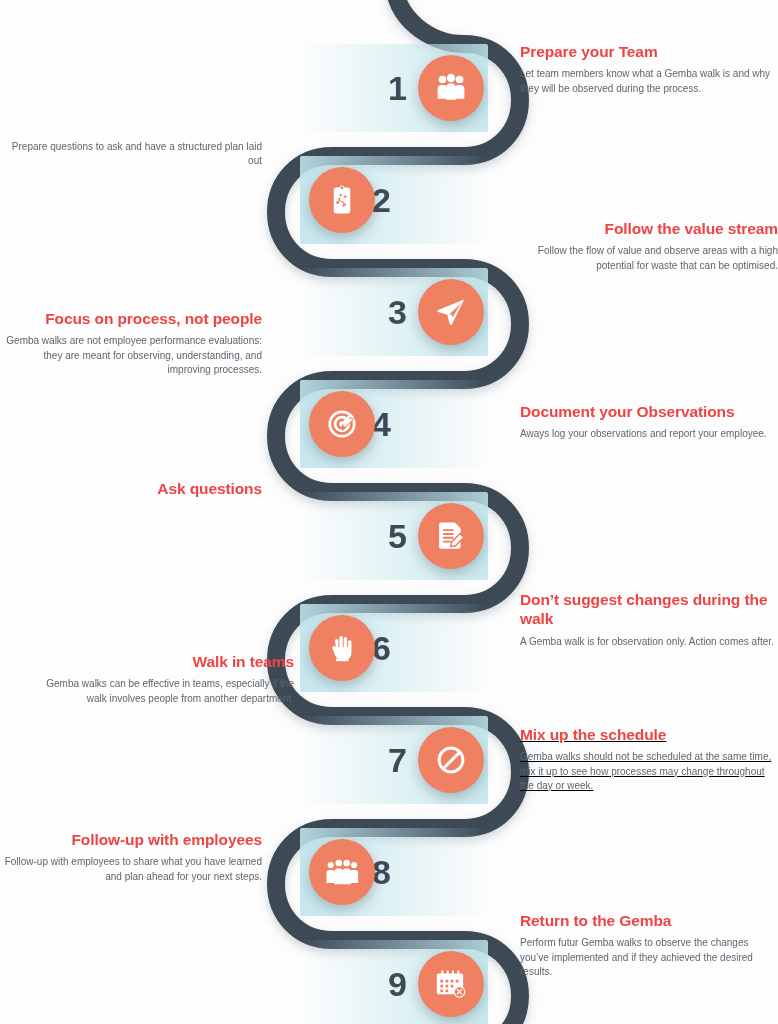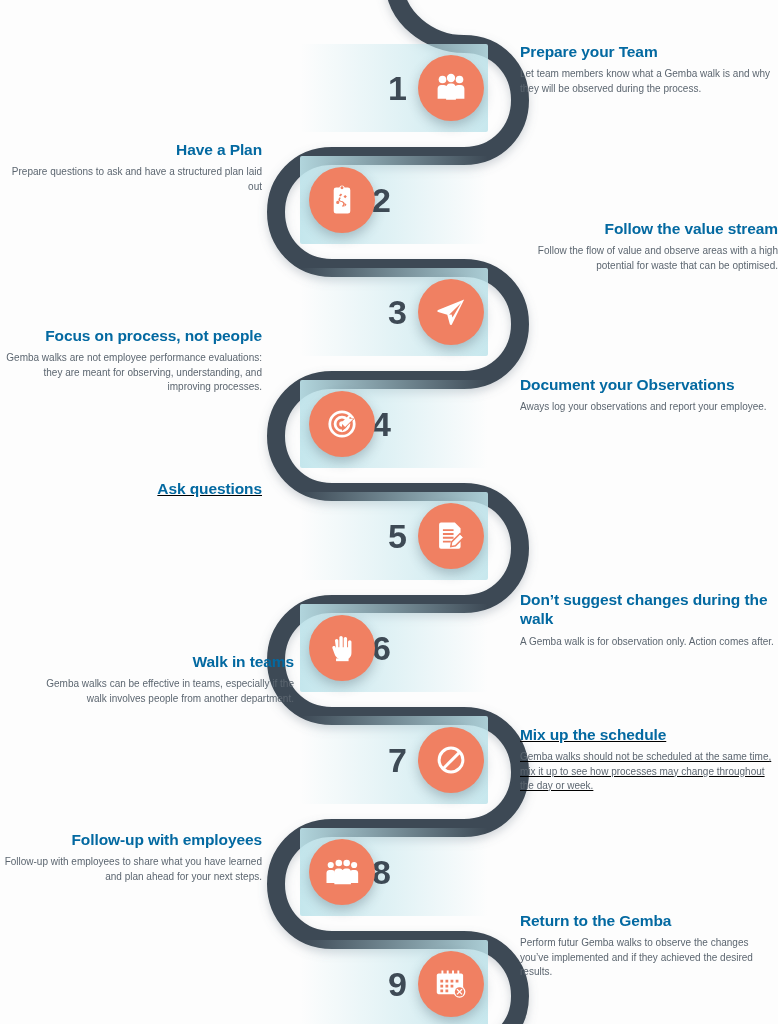--- a/index.html
+++ b/index.html
@@ -50,21 +50,21 @@
   }
   .badge.right-turn{ left:418px; }
   .badge.left-turn { left:309px; }
   .badge svg{ width:34px; height:34px; fill:#ffffff; display:block; }
 
   
   .txt{ position:absolute; width:258px; }
   .txt.side-right{ left:520px; text-align:left; }
   .txt.side-left { left:0px;  text-align:right; padding-right:16px; width:278px;}
   .txt h3{
-    font-size:15.5px; font-weight:700; color:#0369a1;
+    font-size:15.5px; font-weight:700; color:#ef4444;
     line-height:1.25; margin-bottom:6px; letter-spacing:-.1px;
   }
   .txt p{
     font-size:10px; color:#5c6670; line-height:1.42;
   }
 </style>
 </head>
 <body>
 
 <div id="stage">
@@ -132,21 +132,20 @@
     <div class="badge left-turn">
       <svg viewBox="0 0 32 32">
           <path d="M21.5 4.2h-3a2.6 2.6 0 0 0-5 0h-3A2.3 2.3 0 0 0 8.2 6.5v20A2.3 2.3 0 0 0 10.5 28.8h11a2.3 2.3 0 0 0 2.3-2.3v-20a2.3 2.3 0 0 0-2.3-2.3zM16 3.1a1.4 1.4 0 1 1 0 2.8 1.4 1.4 0 0 1 0-2.8z"></path>
           <path fill="#f08062" d="M13.2 11.6l1.8-1.8 1.2 1.2-1.8 1.8zM19 11.2l1.6 1.6-1.6 1.6-1.6-1.6z"></path>
           <path fill="#f08062" d="M12 16.8a1.5 1.5 0 1 0 0 3 1.5 1.5 0 0 0 0-3zM18.4 18.6l1.9 1.9-1.9 1.9v-3.8z"></path>
           <path fill="#f08062" d="M13.8 13.4c-1.2 1.4-1.6 2.6-.7 3.6.9 1 2.6.6 3.6 1.5 1 .9.3 2.2-.7 3.2l.9.9c1.6-1.5 2.2-3.3 1-4.6-1.1-1.2-2.8-.8-3.5-1.5-.6-.6-.3-1.4.5-2.3z"></path>
         </svg>
     </div>
   </div>
   <div class="txt side-left" style="top:140px;">
-    <h3>Have a Plan</h3>
     <p>Prepare questions to ask and have a structured plan laid out</p>
   </div>
 
   <div class="step" style="top:268px;">
     <div class="band right-turn"></div>
     <div class="numeral right-turn">3</div>
     <div class="badge right-turn">
       <svg viewBox="0 0 32 32">
           <path d="M28.4 4.2 3.8 14.1c-.9.4-.8 1.7.1 1.9l8.6 2.6 2.4 8.9c.3.9 1.5 1 1.9.2L28.4 4.2zM14.2 18.6l11.3-11-8.1 13.6-.8-2.9z"></path>
         </svg>
@@ -164,53 +163,53 @@
       <svg viewBox="0 0 32 32">
           <path d="M16 3.2a12.8 12.8 0 1 0 0 25.6 12.8 12.8 0 0 0 0-25.6zm0 2.6a10.2 10.2 0 1 1 0 20.4 10.2 10.2 0 0 1 0-20.4z"></path>
           <path d="M16 8.2a7.8 7.8 0 1 0 0 15.6 7.8 7.8 0 0 0 0-15.6zm0 2.6a5.2 5.2 0 1 1 0 10.4 5.2 5.2 0 0 1 0-10.4z"></path>
           <circle cx="16" cy="16" r="2.6"></circle>
           <path d="m16 16 8.6-8.6v3.4h3.4L16 22.8z" fill="#f08062"></path>
           <path d="m15.1 15.1 7.6-7.6.3 3.5 3.5.3-7.6 7.6z" fill="#fff"></path>
           <path d="M22.3 4.9v4.8h4.8L22.3 4.9z" fill="#fff"></path>
         </svg>
     </div>
   </div>
-  <div class="txt side-left" style="top:326px;">
+  <div class="txt side-left" style="top:309px;">
     <h3>Focus on process, not people</h3>
     <p>Gemba walks are not employee performance evaluations: they are meant for observing, understanding, and improving processes.</p>
   </div>
 
   <div class="step" style="top:492px;">
     <div class="band right-turn"></div>
     <div class="numeral right-turn">5</div>
     <div class="badge right-turn">
       <svg viewBox="0 0 32 32">
           <path d="M6.6 3.4h13l5.4 5.4v17.4a1.8 1.8 0 0 1-1.8 1.8H6.6a1.8 1.8 0 0 1-1.8-1.8V5.2a1.8 1.8 0 0 1 1.8-1.8z"></path>
           <path fill="#f08062" d="M8.4 9.6h10v1.8h-10zM8.4 13.2h10V15h-10zM8.4 16.8h10v1.8h-10zM8.4 20.4h7.4v1.8H8.4z"></path>
           <path d="m24.6 13.6 3.6 3.6-8 8-4.4.8.8-4.4z" fill="#fff" stroke="#f08062" stroke-width="1.4"></path>
           <path d="m24.6 13.6 3.6 3.6" stroke="#f08062" stroke-width="1.4" fill="none"></path>
         </svg>
     </div>
   </div>
-  <div class="txt side-right" style="top:375px;">
+  <div class="txt side-right" style="top:402px;">
     <h3>Document your Observations</h3>
     <p>Aways log your observations and report your employee.</p>
   </div>
 
   <div class="step" style="top:604px;">
     <div class="band left-turn"></div>
     <div class="numeral left-turn">6</div>
     <div class="badge left-turn">
       <svg viewBox="0 0 32 32">
           <path d="M9.4 9.2c0-.9.7-1.6 1.6-1.6s1.6.7 1.6 1.6v6.2h.9V6.2c0-.9.7-1.6 1.6-1.6s1.6.7 1.6 1.6v9.2h.9V7.2c0-.9.7-1.6 1.6-1.6s1.6.7 1.6 1.6v8.2h.9v-5c0-.9.7-1.6 1.6-1.6s1.6.7 1.6 1.6v10c0 3.6-2.2 6.4-5.6 6.4h-3.6c-3.4 0-5.9-2.6-6.8-5.4L7 16.2c-.3-.9.2-1.8 1.1-2 .8-.2 1.6.2 1.9 1l.4 1.2z"></path>
           <path d="M10.4 25.8h11.8v2.6H10.4z"></path>
         </svg>
     </div>
   </div>
-  <div class="txt side-left" style="top:479px;text-decoration:underline;">
+  <div class="txt side-left" style="top:479px;">
     <h3>Ask questions</h3>
   </div>
 
   <div class="step" style="top:716px;">
     <div class="band right-turn"></div>
     <div class="numeral right-turn">7</div>
     <div class="badge right-turn">
       <svg viewBox="0 0 32 32">
           <path d="M16 3.4a12.6 12.6 0 1 0 0 25.2 12.6 12.6 0 0 0 0-25.2zm0 2.8a9.8 9.8 0 0 1 9.8 9.8 9.8 9.8 0 0 1-9.8 9.8A9.8 9.8 0 0 1 6.2 16 9.8 9.8 0 0 1 16 6.2z"></path>
           <path d="M7.6 23.2 23.2 7.6l2 2L9.6 25.2z"></path>

